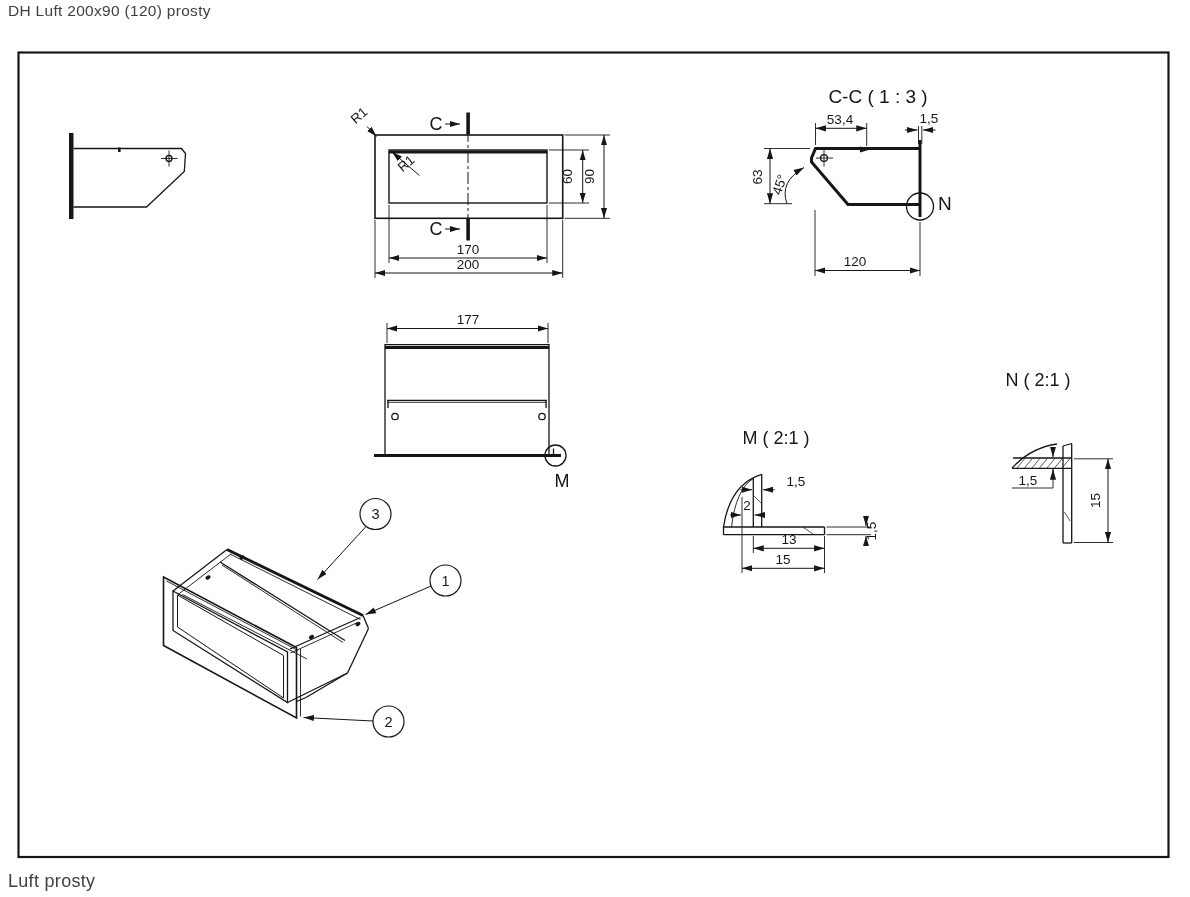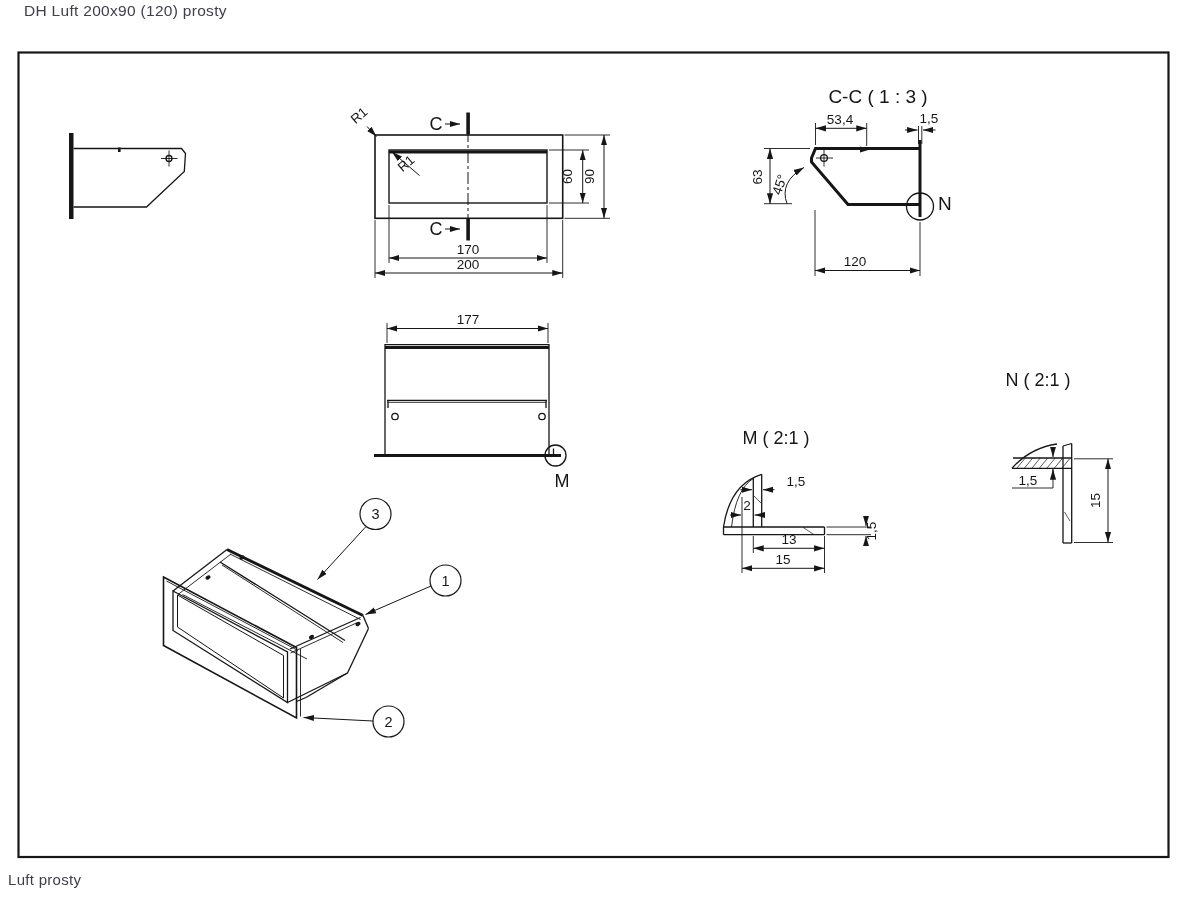--- a/index.html
+++ b/index.html
@@ -1,18 +1,18 @@
 <!DOCTYPE html>
 <html><head>
 <meta charset="utf-8">
 <style>
   html,body{margin:0;padding:0;background:#ffffff;}
   body{width:1190px;height:897px;position:relative;font-family:"Liberation Sans",sans-serif;overflow:hidden;}
-  .hdr{position:absolute;left:24px;top:2px;font-size:15.5px;color:#3f3f47;letter-spacing:.3px;}
-  .ftr{position:absolute;left:8px;top:871px;font-size:15px;color:#3f3f47;letter-spacing:.3px;}
+  .hdr{position:absolute;left:8px;top:2px;font-size:15.5px;color:#3f3f47;letter-spacing:.3px;}
+  .ftr{position:absolute;left:8px;top:871px;font-size:18px;color:#3f3f47;letter-spacing:.3px;}
   svg{position:absolute;left:0;top:0;}
   .ln{stroke:#161616;fill:none;stroke-width:1.3;}
   .thk{stroke:#161616;fill:none;stroke-width:3;}
   .thn{stroke:#161616;fill:none;stroke-width:0.9;}
   .dim{stroke:#161616;fill:none;stroke-width:1;}
   .hatch{stroke:#161616;fill:none;stroke-width:0.7;}
   .cl{stroke:#161616;fill:none;stroke-width:1;stroke-dasharray:12 3 3 3;}
   text{fill:#161616;font-family:"Liberation Sans",sans-serif;}
   .t14{font-size:13.5px;}
   .t18{font-size:18px;}

